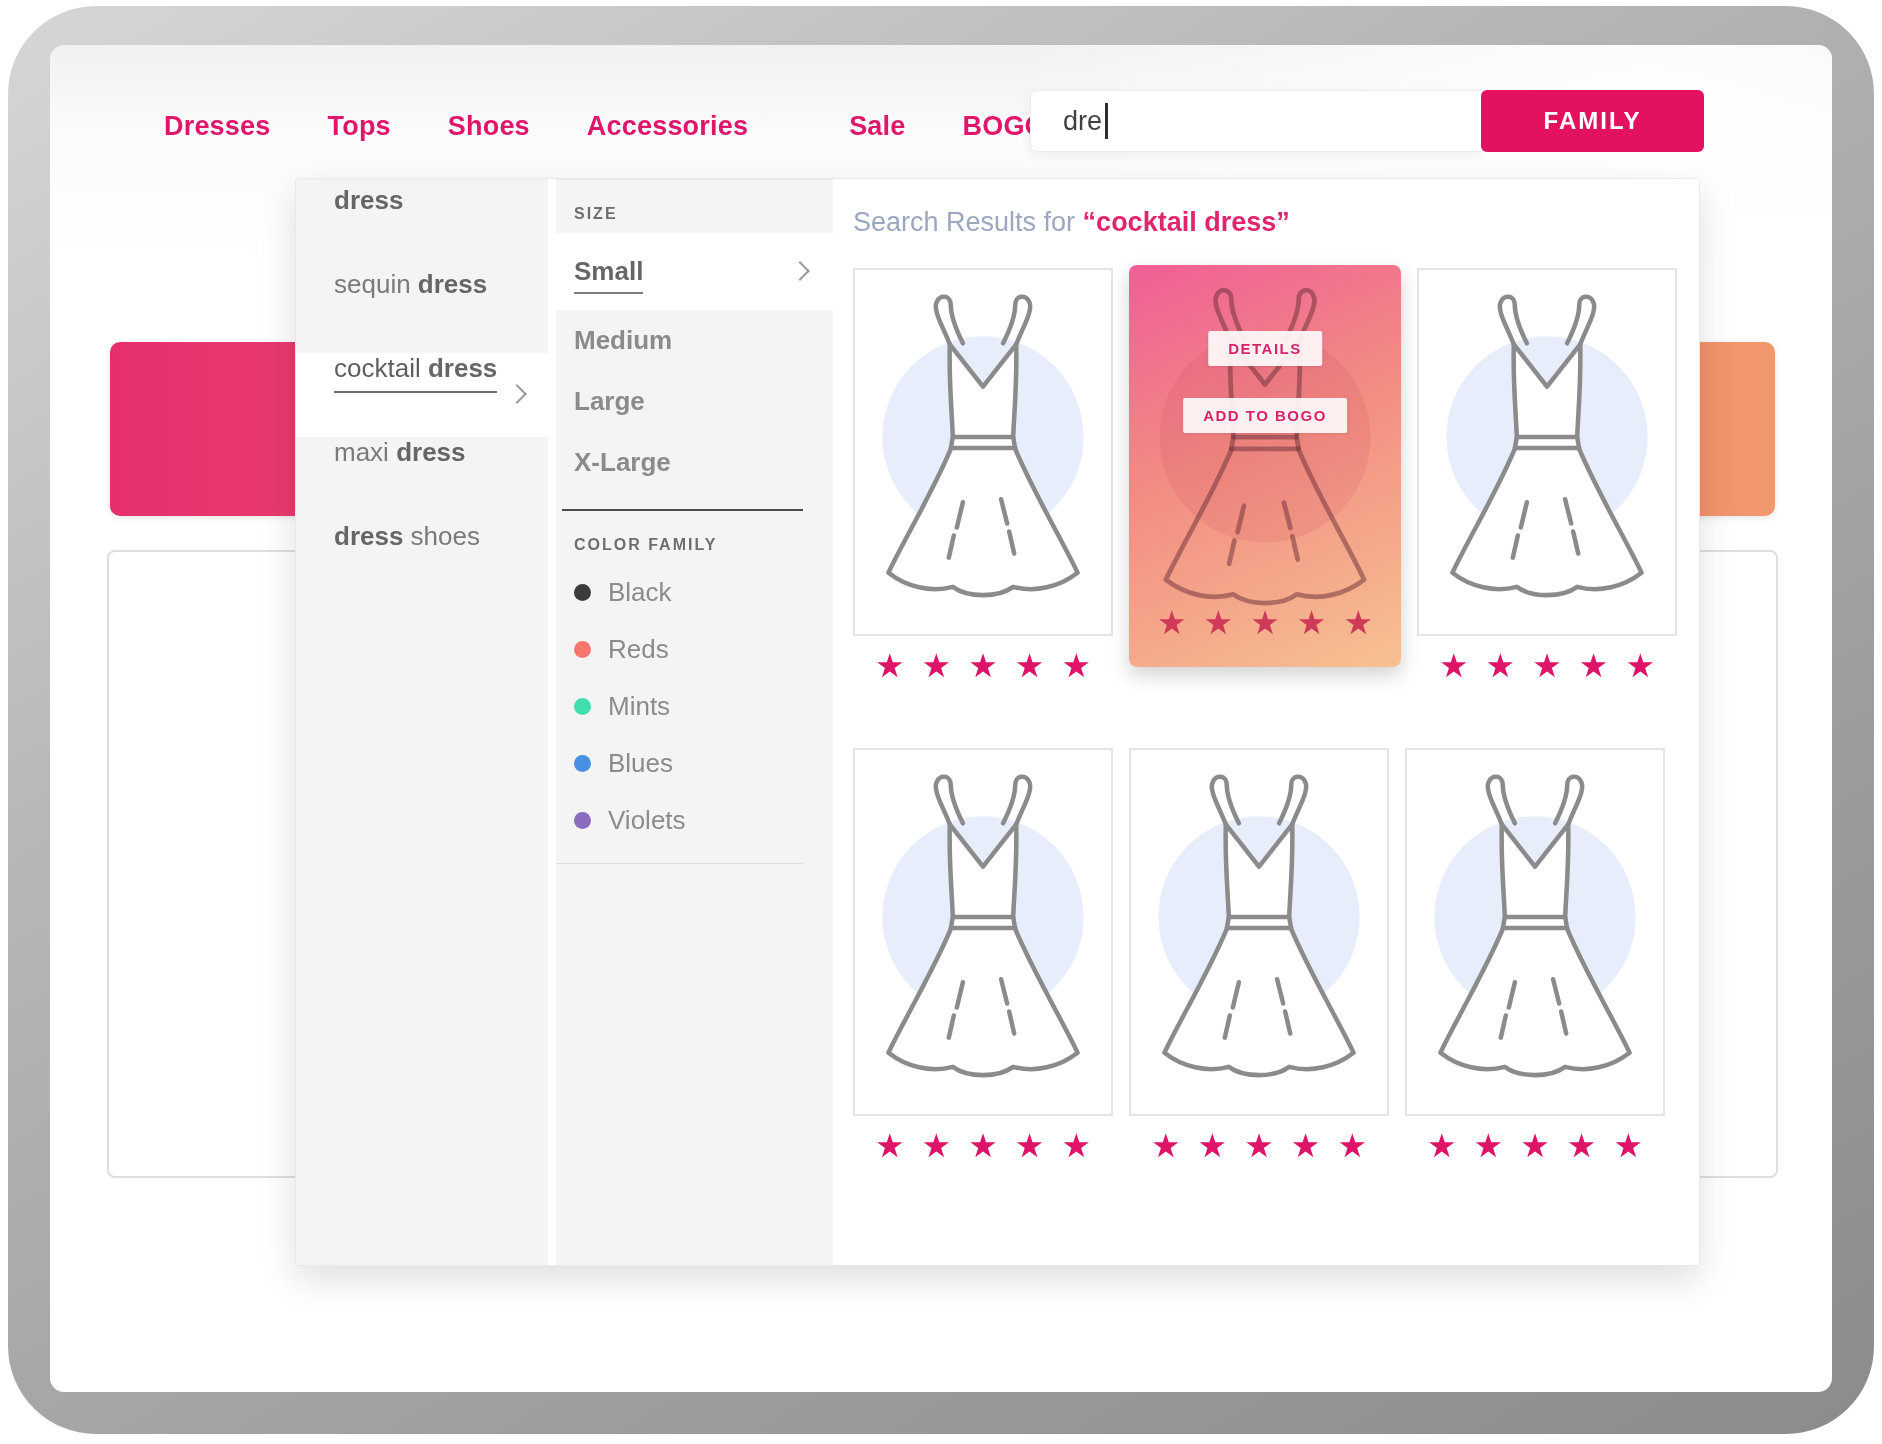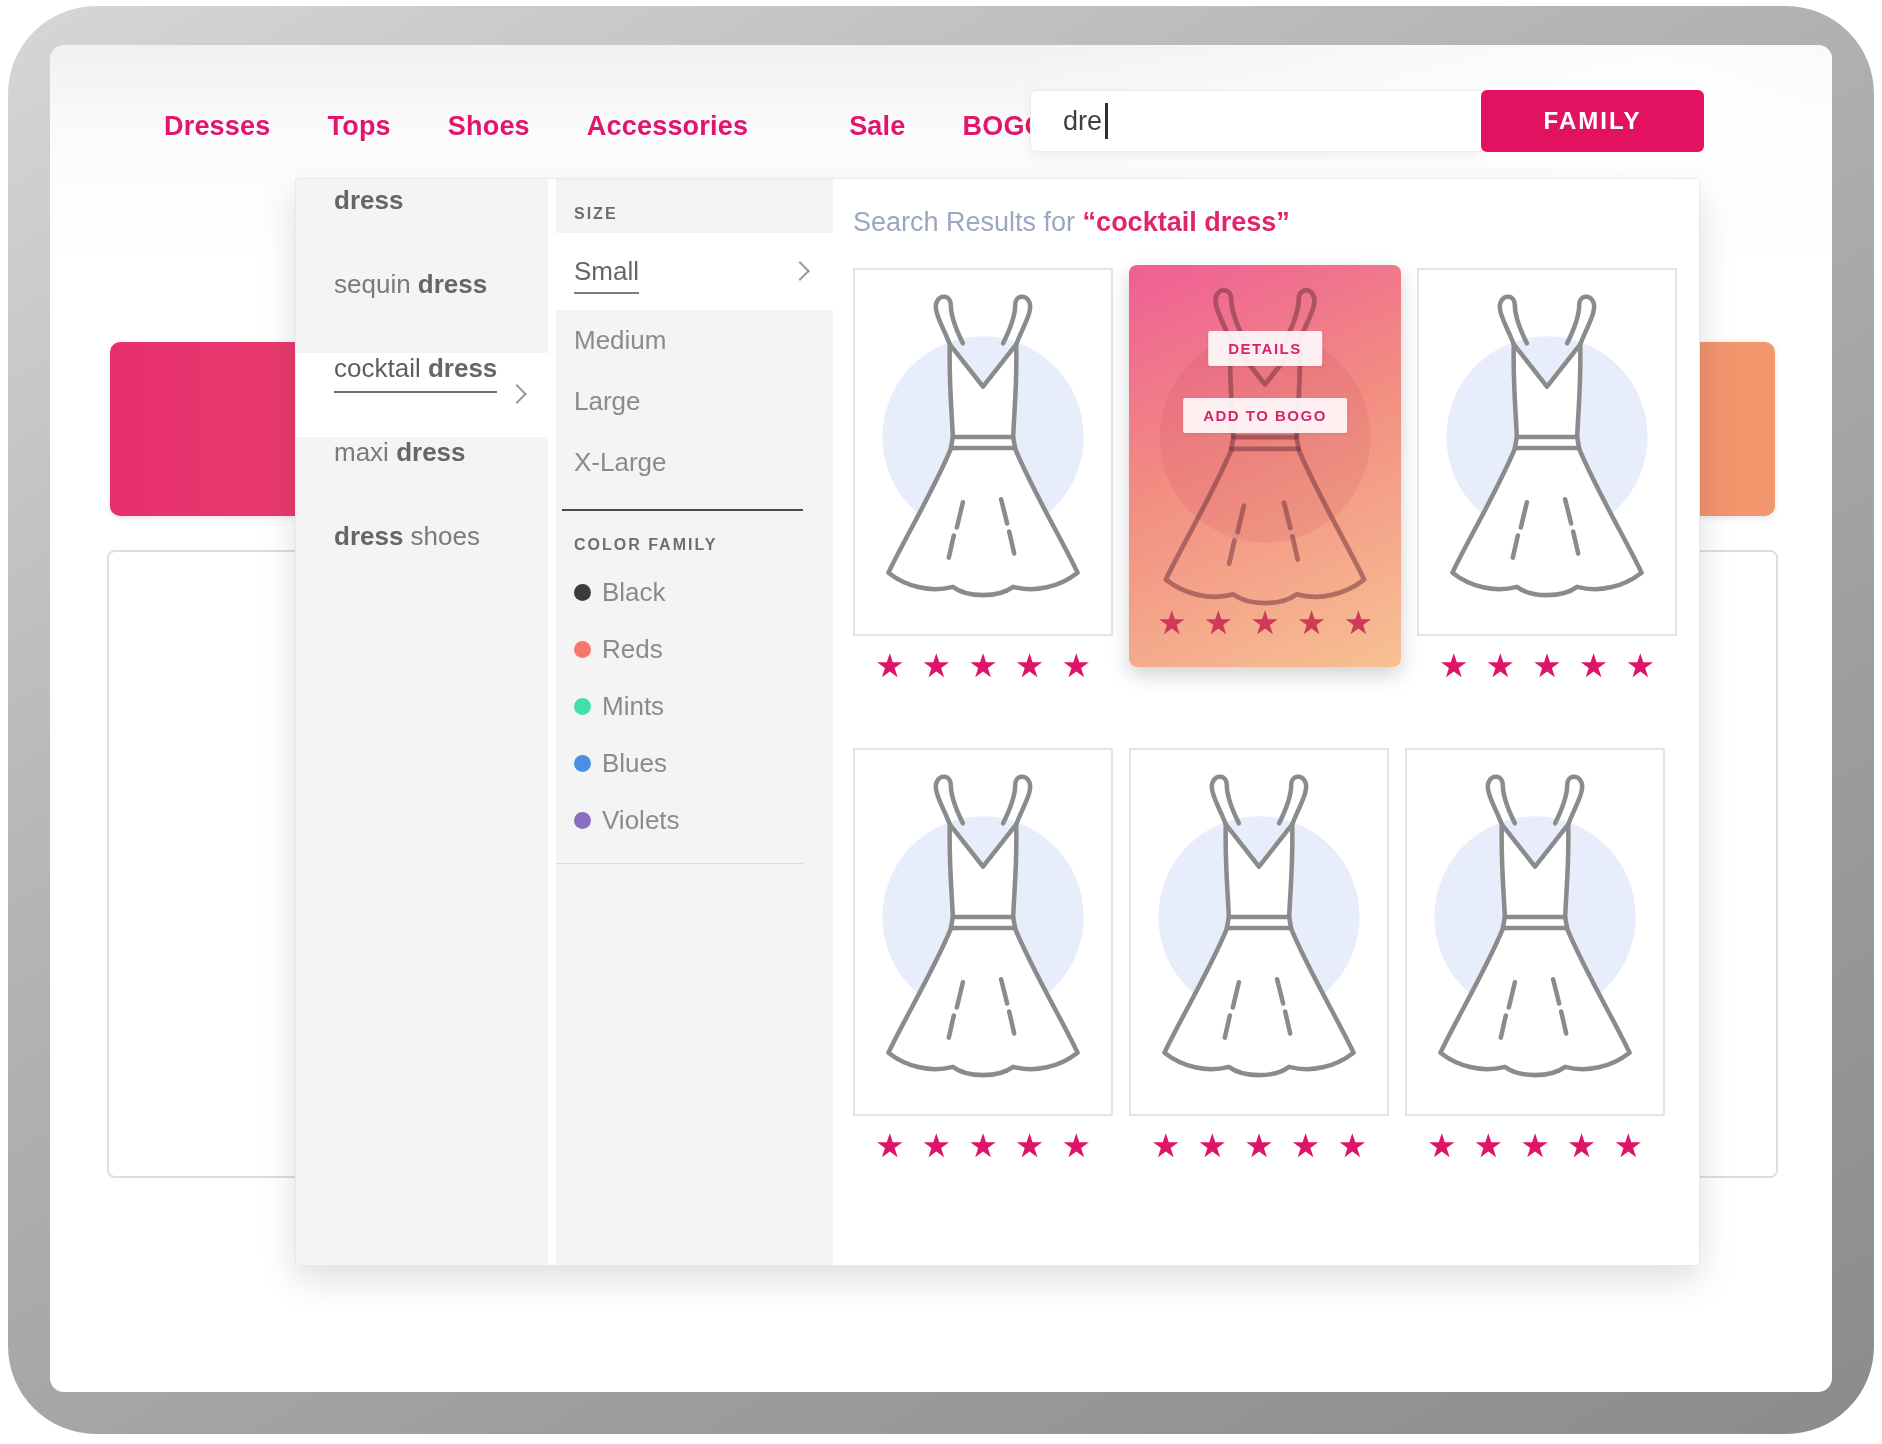--- a/index.html
+++ b/index.html
@@ -76,27 +76,27 @@
   .chev {
     position:absolute; width:14px; height:14px;
     border-top:2px solid #9a9a9a; border-right:2px solid #9a9a9a;
     transform:rotate(45deg);
   }
   .sugg-row .chev { right:24px; top:34px; }
 
   
   .filters { width:277px; background:#f4f4f4; flex:none; border-top:1px solid #ececec; }
   .f-header { margin:25px 0 10px 18px; font-size:16px; font-weight:bold; letter-spacing:2px; color:#6e6e6e; }
-  .size-row { position:relative; padding:15px 0 15px 18px; font-size:26px; color:#8b8b8b; cursor:pointer; }
+  .size-row { position:relative; padding:15px 0 15px 18px; font-size:26px; color:#8b8b8b; cursor:pointer;font-weight:bold; }
   .size-row.selected { background:#ffffff; padding:23px 0 23px 18px; color:#666; }
   .size-row.selected .size-label { border-bottom:2px solid #7d7d7d; padding-bottom:6px; }
   .size-row .chev { right:26px; top:50%; margin-top:-8px; }
   hr.dark  { border:none; border-top:2px solid #4a4a4a; margin:16px 30px 0 6px; }
   hr.light { border:none; border-top:1px solid #dcdcdc; margin:14px 30px 0 0; }
-  .color-row { display:flex; align-items:center; gap:11px; padding:13px 0 13px 18px; font-size:26px; color:#8b8b8b; cursor:pointer; }
+  .color-row { display:flex; align-items:center; gap:17px; padding:13px 0 13px 18px; font-size:26px; color:#8b8b8b; cursor:pointer; }
   .dot { width:17px; height:17px; border-radius:50%; flex:none; }
 
   
   .results { flex:1; padding:28px 0 0 20px; background:#ffffff; }
   .results h2 { font-size:27px; font-weight:normal; margin-bottom:30px; }
   .results h2 .prefix { color:#9aa7bf; }
   .results h2 .query  { font-weight:bold; }
   .grid { display:flex; gap:16px; align-items:flex-start; }
   .grid.row2 { margin-top:66px; }
   .card-wrap { width:260px; }

